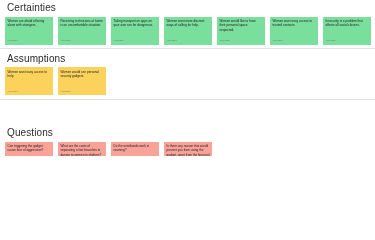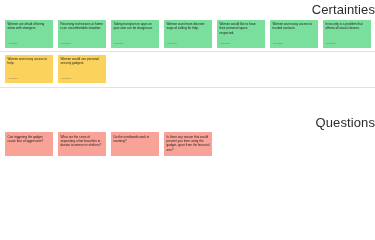--- a/index.html
+++ b/index.html
@@ -7,29 +7,28 @@
     width:375px; height:156px;
     background:#ffffff;
     font-family:"Liberation Sans", sans-serif;
     overflow:hidden;
   }
   .board { width:375px; height:156px; position:relative; }
 
   .section { position:relative; }
 
   .section-header {
-    font-size:13px;
+    font-size:10px;
     font-weight:400;
     color:#2b2b2b;
     letter-spacing:0.1px;
-    padding-left:21px;
+    padding-left:7px;
     padding-top:3px;
     padding-bottom:2.5px;
     line-height:1;
-    text-align:right;
   }
 
   .divider {
     width:100%;
     height:1px;
     background:#e3e3e3;
   }
 
   .card-row {
     display:flex;
@@ -107,20 +106,21 @@
         <div class="card-text">Insecurity is a problem that affects all social classes.</div>
         <div class="card-author">Anna Mateo</div>
       </div>
     </div>
   </div>
 
   <div class="gap-small"></div>
   <div class="divider"></div>
 
   <div class="section sec-assumptions">
+    <div class="section-header">Assumptions</div>
     <div class="card-row">
       <div class="card" style="background:#fbd35c">
         <div class="card-text">Women want easy access to help.</div>
         <div class="card-author">Anna Mateo</div>
       </div>
       <div class="card" style="background:#fbd35c">
         <div class="card-text">Women would use personal security gadgets.</div>
         <div class="card-author">Anna Mateo</div>
       </div>
     </div>

